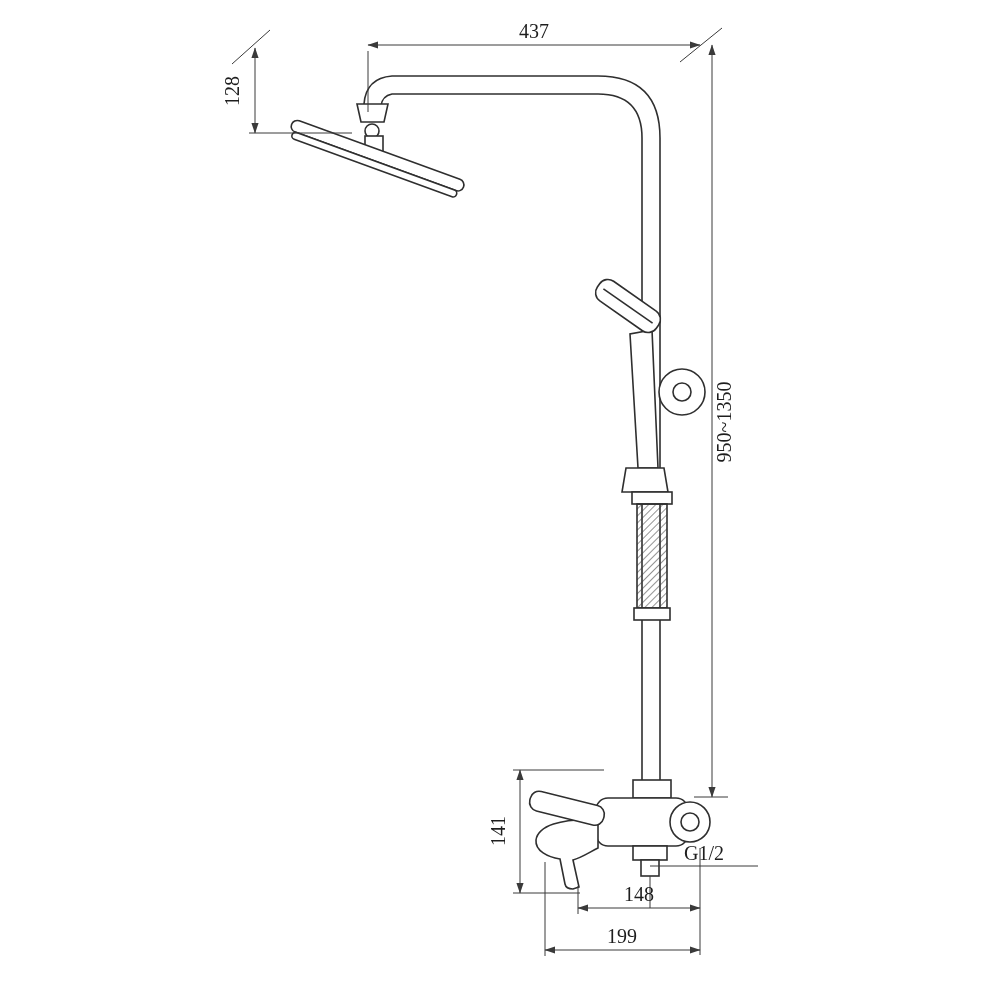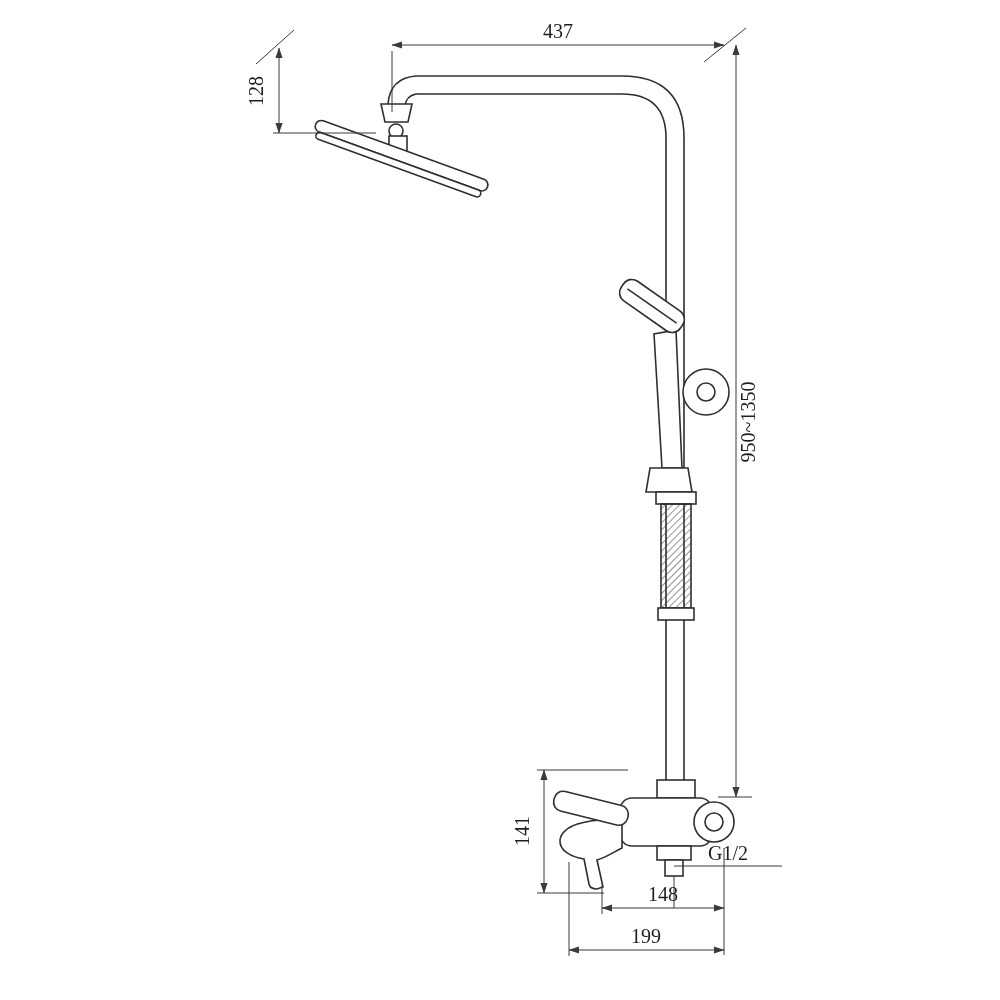--- a/index.html
+++ b/index.html
@@ -8,21 +8,20 @@
     background: #ffffff;
     width: 1000px;
     height: 1000px;
     font-family: "Liberation Serif", serif;
   }
   .canvas-wrap {
     width: 868px;
     height: 1000px;
     background: #ffffff;
     position: relative;
-    padding-left: 24px;
   }
   svg { display: block; }
   .obj {
     fill: #ffffff;
     stroke: #2f2f2f;
     stroke-width: 1.6;
   }
   .obj-line {
     fill: none;
     stroke: #2f2f2f;

